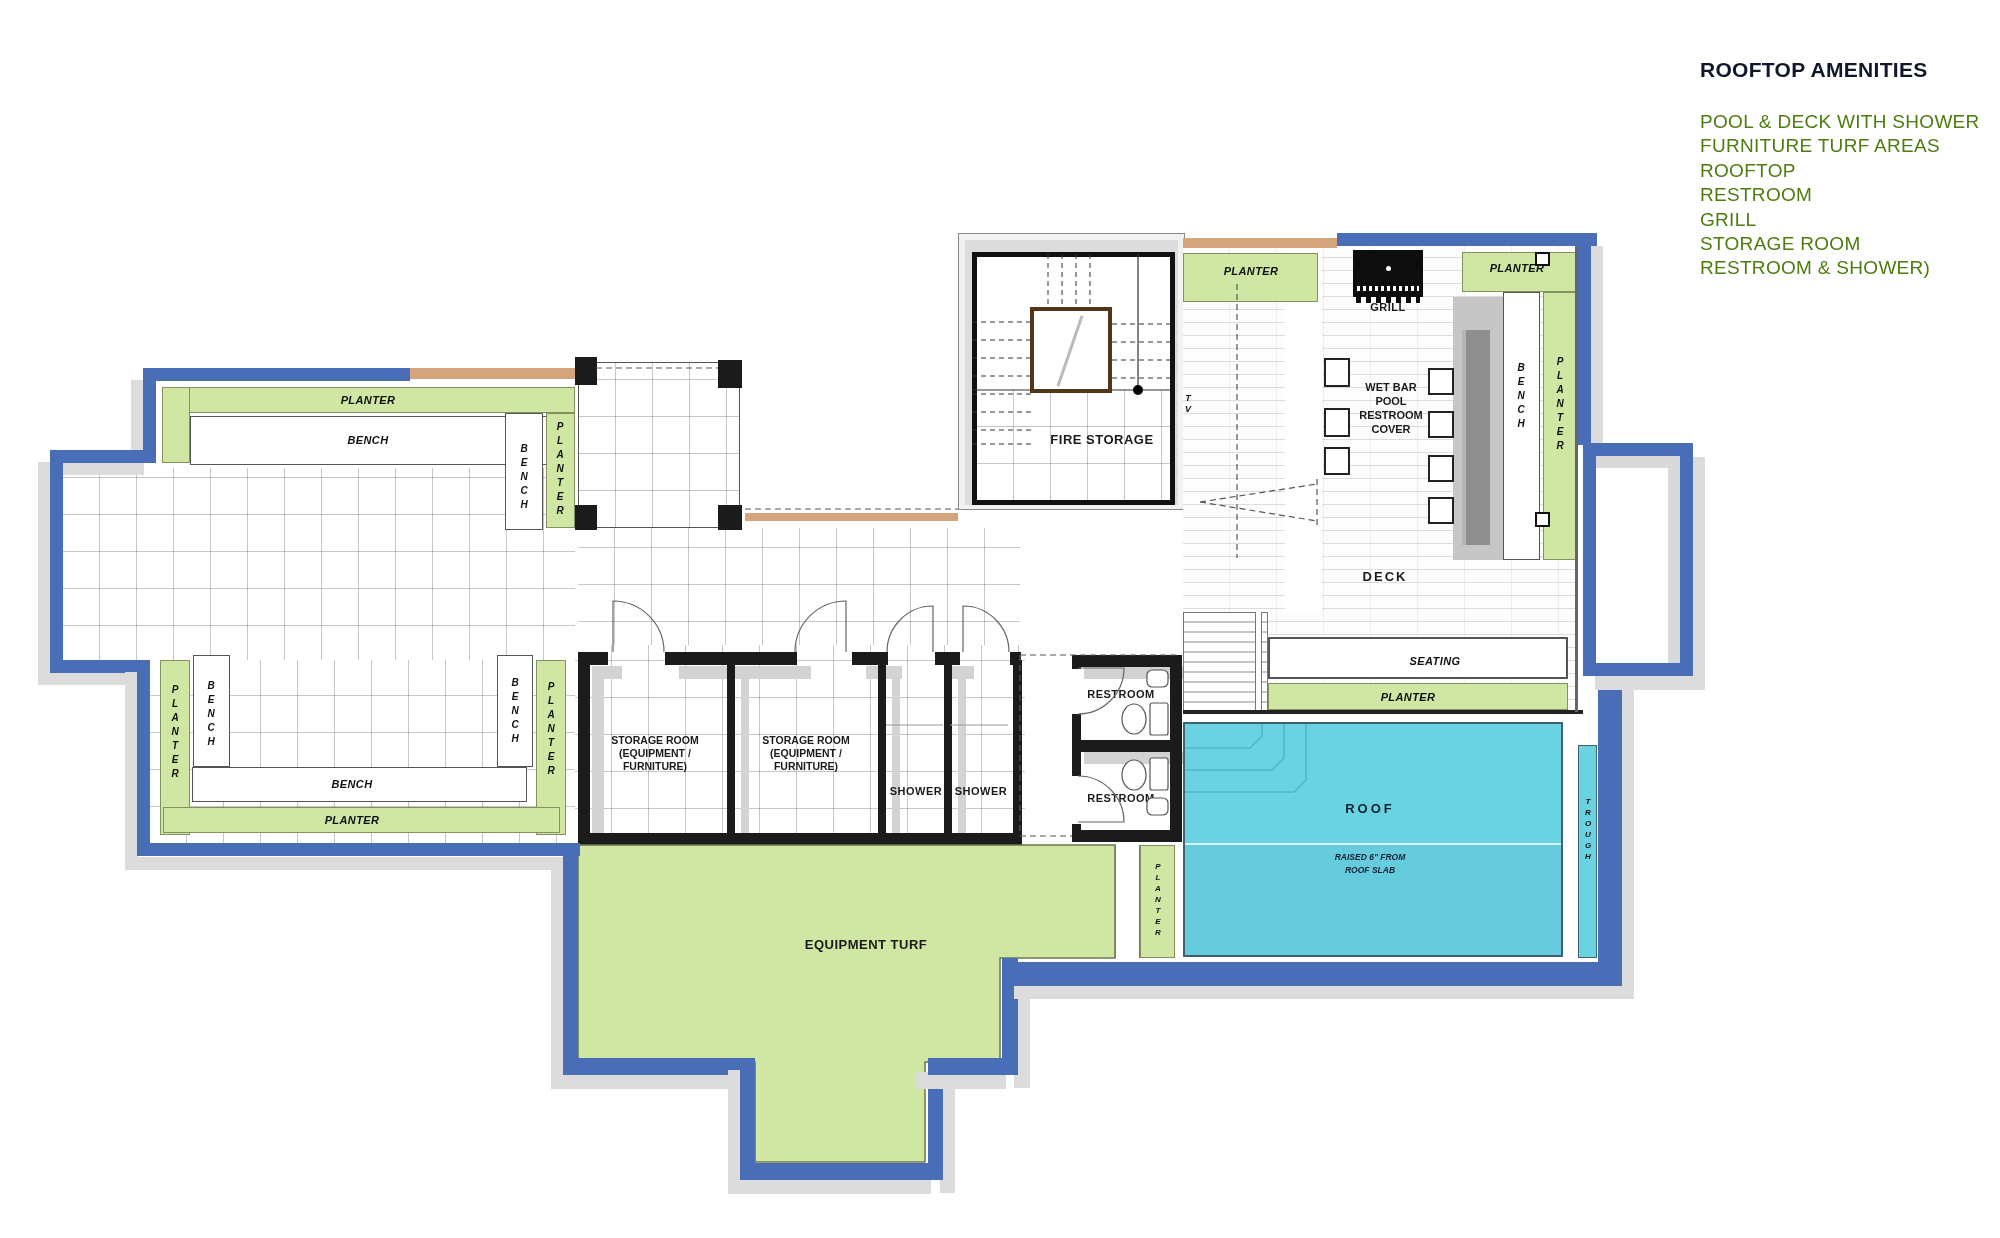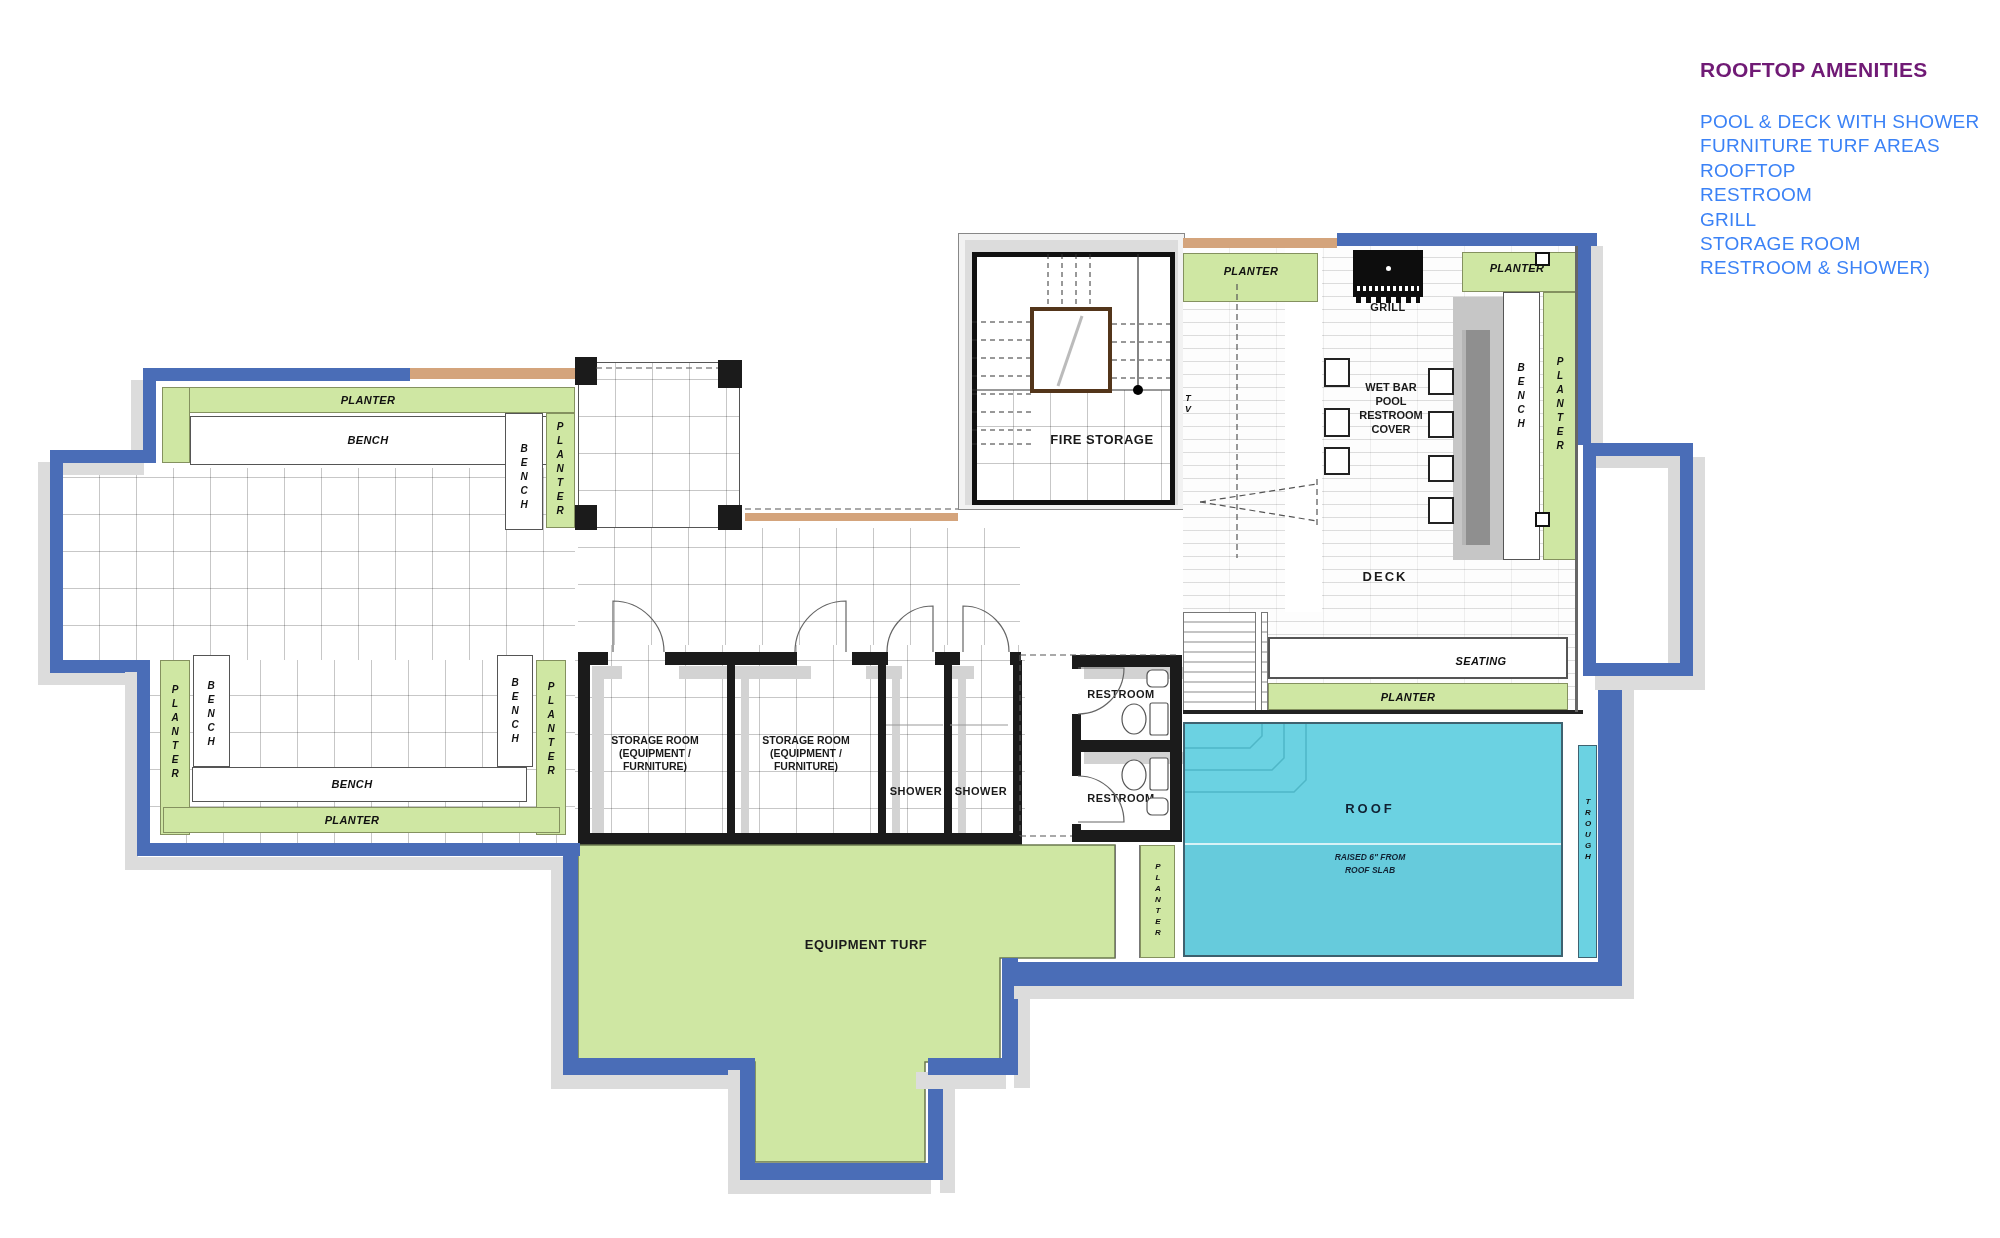--- a/index.html
+++ b/index.html
@@ -23,22 +23,22 @@
   .lbl{position:absolute;font-style:italic;font-weight:bold;font-size:11px;color:#101010;
        transform:translate(-50%,-50%);white-space:nowrap;letter-spacing:.4px;}
   .room{position:absolute;font-weight:bold;font-size:12px;color:#1a1a1a;
        transform:translate(-50%,-50%);white-space:nowrap;letter-spacing:.5px;}
   .mlbl{position:absolute;font-weight:bold;font-size:10.5px;color:#1a1a1a;text-align:center;
        transform:translate(-50%,-50%);line-height:13px;white-space:nowrap;}
   .vlbl{position:absolute;writing-mode:vertical-rl;text-orientation:upright;font-style:italic;
        font-weight:bold;font-size:10px;letter-spacing:3px;color:#101010;transform:translate(-50%,-50%);}
   .sm{font-size:8px;letter-spacing:2px;}
   .stool{position:absolute;width:26px;height:27px;background:#fff;border:2px solid #222;box-sizing:border-box;}
-  .legend-title{font-weight:bold;font-size:21px;color:#701a75;letter-spacing:.3px;}
-  .legend-item{font-size:19px;color:#3b82f6;line-height:24.4px;letter-spacing:.3px;}
+  .legend-title{font-weight:bold;font-size:21px;color:#0f172a;letter-spacing:.3px;}
+  .legend-item{font-size:19px;color:#4d7c0f;line-height:24.4px;letter-spacing:.3px;}
   svg{position:absolute;left:0;top:0;}
 </style>
 </head>
 <body>
 
 <div id="canvas">
 
   <div class="abs tile" style="left:63px;top:466px;width:512px;height:196px;"></div>
   <div class="abs tile" style="left:150px;top:660px;width:425px;height:183px;"></div>
   <div class="abs" style="left:156px;top:381px;width:419px;height:87px;background:#fff;"></div>
@@ -159,21 +159,21 @@
     <div>RESTROOM</div>
     <div>COVER</div>
   </div>
 
   <div class="room" style="left:1385px;top:576px;font-size:13px;letter-spacing:2px;">DECK</div>
   <div class="vlbl" style="left:1188px;top:404px;font-size:9px;letter-spacing:1px;">TV</div>
 
   <div class="abs" style="left:1183px;top:612px;width:85px;height:100px;border:1px solid #777;box-sizing:border-box;background:repeating-linear-gradient(180deg,#fff 0 8px,#c4c4c4 8px 10px);"></div>
   <div class="abs" style="left:1255px;top:612px;width:7px;height:100px;background:#fff;border-left:1px solid #777;border-right:1px solid #777;box-sizing:border-box;"></div>
   <div class="abs white-band" style="left:1268px;top:637px;width:300px;height:42px;border-width:2px;"></div>
-  <div class="lbl" style="left:1481px;top:661px;">SEATING</div>
+  <div class="lbl" style="left:1435px;top:661px;">SEATING</div>
   <div class="abs green" style="left:1268px;top:683px;width:300px;height:27px;"></div>
   <div class="lbl" style="left:1408px;top:697px;">PLANTER</div>
   <div class="abs" style="left:1183px;top:710px;width:400px;height:4px;background:#222;"></div>
   <div class="abs" style="left:1575px;top:246px;width:3px;height:466px;background:#666;"></div>
 
   <svg width="2000" height="1238" viewBox="0 0 2000 1238">
     <polygon points="578,845 1115,845 1115,958 1000,958 1000,1062 925,1062 925,1162 755,1162 755,1062 578,1062" fill="#cfe7a3" stroke="#6b7a4f" stroke-width="1.5"></polygon>
   </svg>
   <div class="room" style="left:866px;top:944px;font-size:13px;">EQUIPMENT TURF</div>
 

